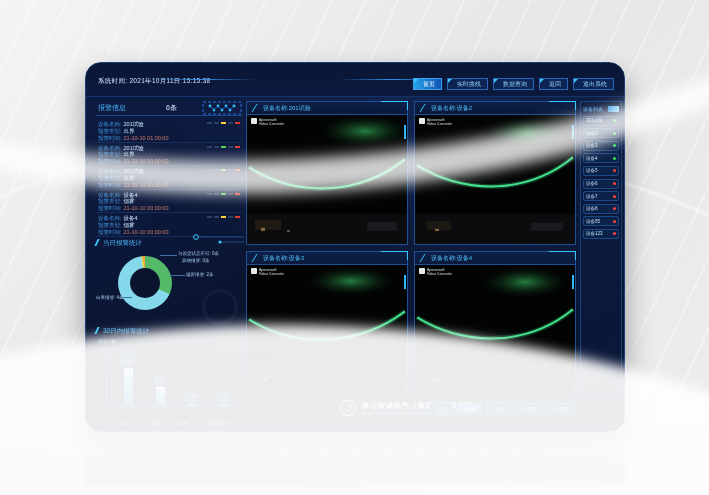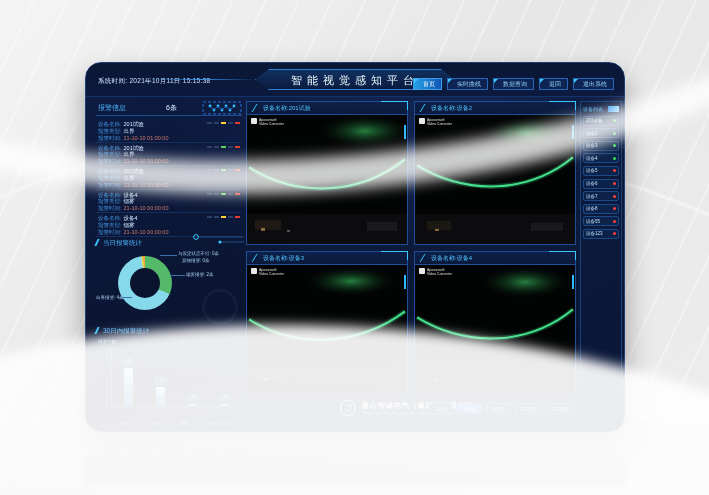--- a/index.html
+++ b/index.html
@@ -162,23 +162,20 @@
   <div class="refl-bar"></div>
   <div class="refl-text">唐山智诚电气（集团）有限公司</div>
 </div>
 
 <div class="dashboard">
 
   <div class="dash-header">
     <div class="sys-time"><span>系统时间:</span> <span>2021年10月11日 15:15:38</span></div>
     <div class="title-line tl-l"></div>
     <div class="title-line tl-r"></div>
-    <div class="title-wrap">
-      <span>智能视觉感知平台</span>
-    </div>
     <div class="nav">
       <div class="nav-btn active">首页</div>
       <div class="nav-btn">实时曲线</div>
       <div class="nav-btn">数据查询</div>
       <div class="nav-btn">返回</div>
       <div class="nav-btn">退出系统</div>
     </div>
   </div>
 
   <div class="alarm-head">

